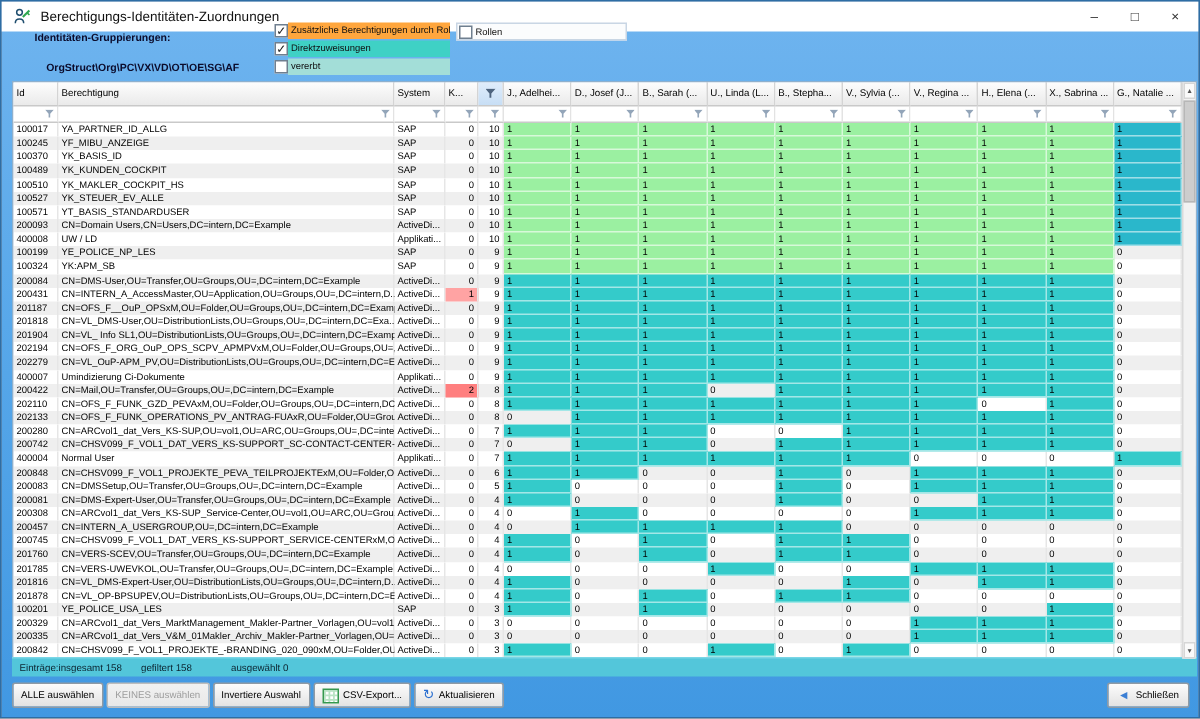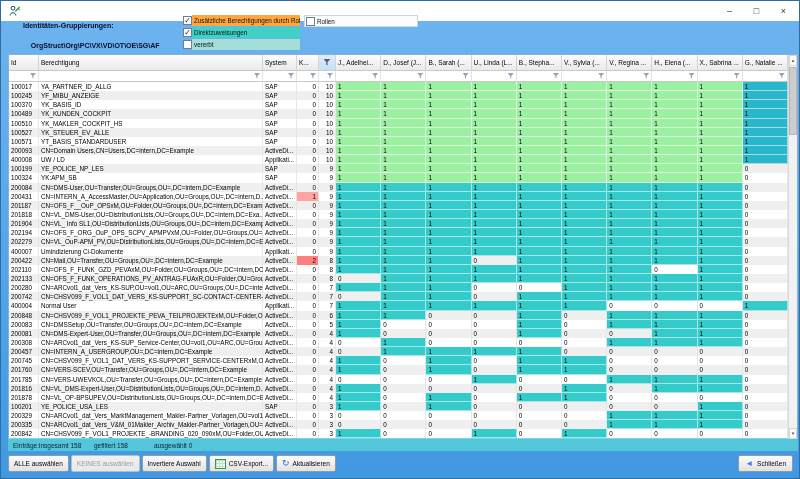--- a/index.html
+++ b/index.html
@@ -71,20 +71,21 @@
 
 <div class="window">
 
   <div class="titlebar">
     <svg class="appicon" viewBox="0 0 12 12">
       <circle cx="4" cy="3.2" r="1.9" fill="none" stroke="#1f4e6e" stroke-width="1"></circle>
       <path d="M1.2 10.5 C1.2 6.8 6.8 6.8 6.8 10.5" fill="none" stroke="#1f4e6e" stroke-width="1"></path>
       <path d="M6.2 6.4 L10.6 2" stroke="#2ea84f" stroke-width="1.4" fill="none"></path>
       <path d="M9 3.4 L10.6 5" stroke="#2ea84f" stroke-width="1.1" fill="none"></path>
     </svg>
+    <span class="title">Berechtigungs-Identitäten-Zuordnungen</span>
     <span class="wbtns">
       <span class="wbtn">–</span>
       <span class="wbtn">□</span>
       <span class="wbtn">×</span>
     </span>
   </div>
 
   <div class="info"><span>Identitäten-Gruppierungen:</span><br>
     <span>OrgStruct\Org\PC\VX\VD\OT\OE\SG\AF</span><br>
     <span>Identitäten: 10</span>

